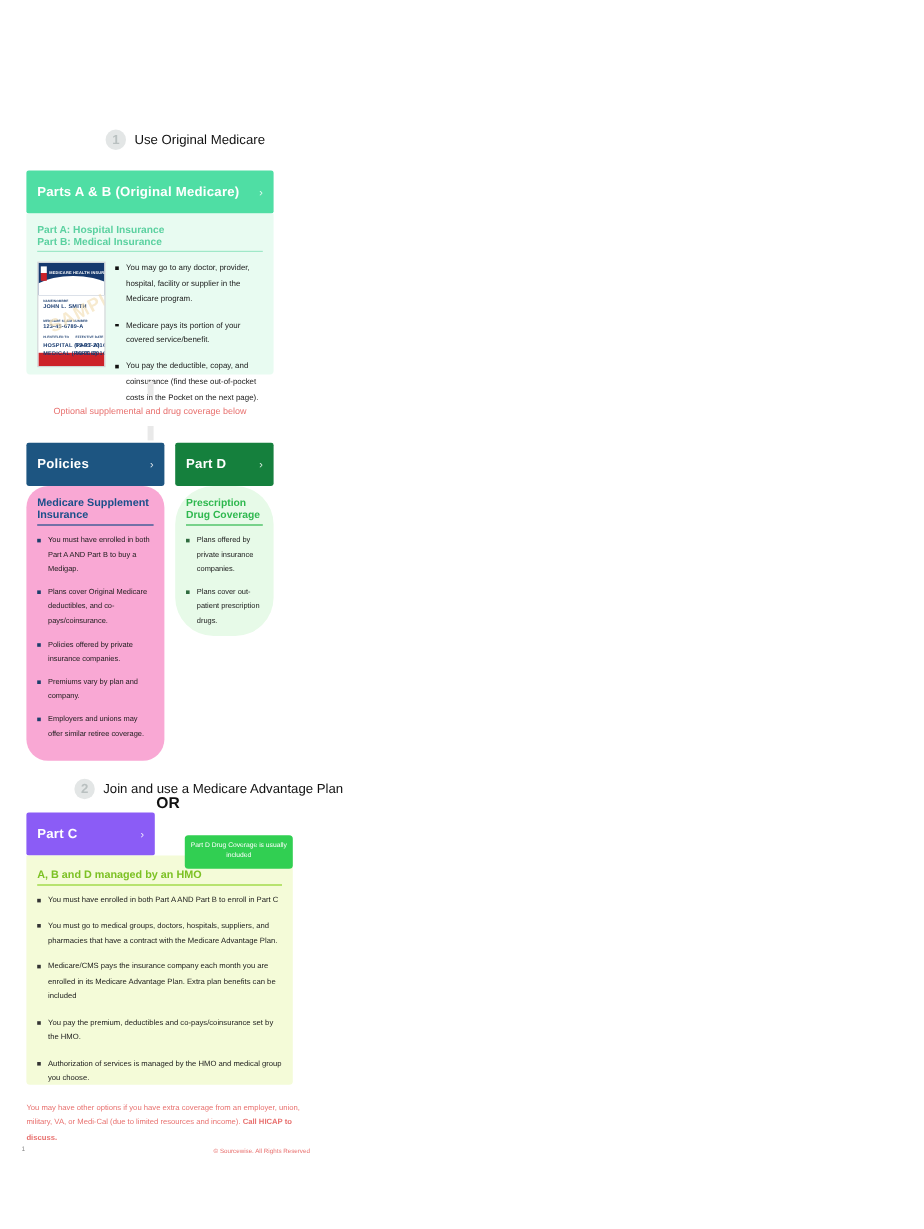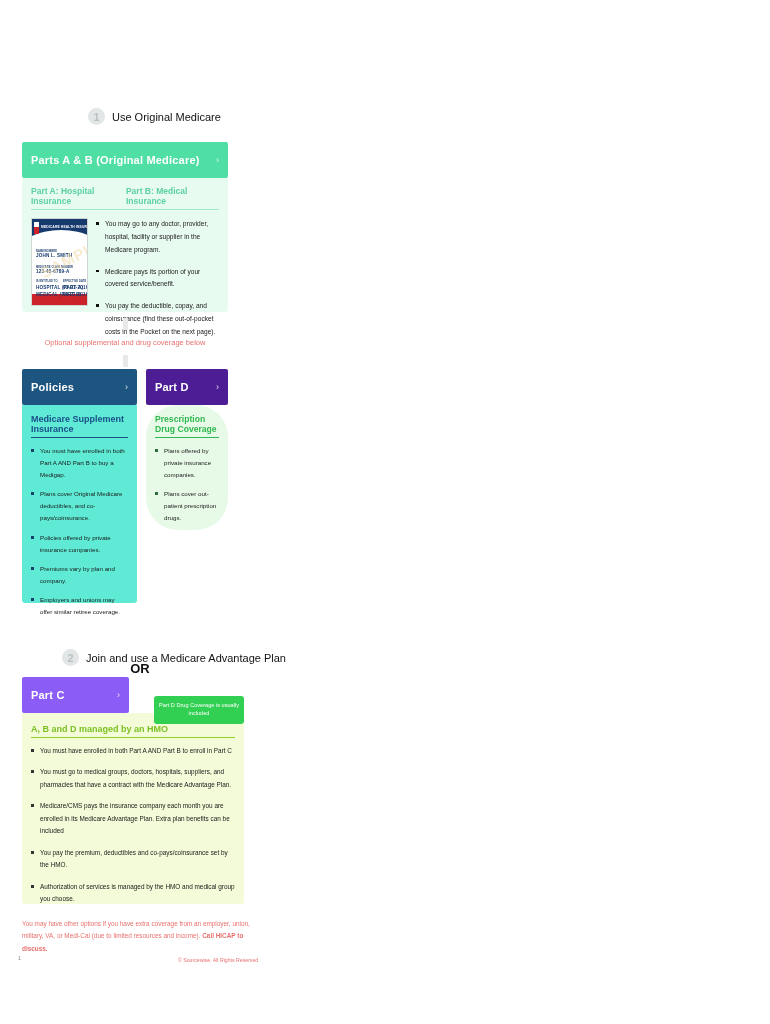--- a/index.html
+++ b/index.html
@@ -64,21 +64,21 @@
   }
   ul.bullets li:before{
     content:"";position:absolute;left:0;top:4px;
     width:3px;height:3px;background:#1a3f6b;
   }
 
   
   #partsAB{left:22px;top:142px;width:206px;}
   #partsAB .card-head{background:#4fdea4;}
   #partsAB .card-body{background:#e8fbf1;padding-top:8px;height:134px;}
-  .ab-titles{display:flex;justify-content:flex-end;align-items:baseline;}
+  .ab-titles{display:flex;justify-content:flex-end;align-items:baseline;flex-direction:column;}
   .ab-titles .t{font-size:8.5px;font-weight:700;color:#5bd1a0;}
   .ab-rule{height:1px;background:#9fe8c8;margin:3px 0 8px 0;}
   .ab-cols{display:flex;gap:8px;}
   .ab-left{flex:0 0 57px;}
   .ab-right{flex:1;}
   .ab-right ul.bullets li{margin-bottom:9px;line-height:1.95;}
   .ab-right ul.bullets li:before{background:#111;width:2.5px;height:2.5px;}
 
   
   .mcard{
@@ -122,28 +122,28 @@
   .opt-wrap{
     position:absolute;left:22px;top:331px;width:206px;height:22px;
     display:flex;align-items:center;justify-content:center;gap:8px;flex-direction:column;
   }
   .opt-tick{width:5px;height:12px;background:#e9e9e9;flex:0 0 auto;}
   .opt-text{font-size:7.5px;color:#e8716f;white-space:nowrap;font-weight:400;}
 
   
   #medigap{left:22px;top:369px;width:115px;}
   #medigap .card-head{background:#1d5581;}
-  #medigap .card-body{background:#5eead4;height:198px;}
+  #medigap .card-body{background:#f9a8d4;height:229px;border-radius:18px;}
   #medigap .sub-title{color:#1a4f8a;font-size:9px;}
   #medigap .rule{background:#1a4f8a;}
   #medigap ul.bullets li{font-size:6.2px;line-height:1.95;}
 
   
   #partd{left:146px;top:369px;width:82px;}
-  #partd .card-head{background:#4c1d95;}
+  #partd .card-head{background:#15803d;}
   #partd .card-body{background:#e7fae8;height:125px;border-radius:32px;}
   #partd .sub-title{color:#2fb84f;font-size:8.6px;}
   #partd .rule{background:#2fb84f;}
   #partd ul.bullets li{font-size:6.2px;line-height:1.95;}
   #partd ul.bullets li:before{background:#2f6b3f;}
 
   
   #partc{left:22px;top:677px;width:222px;}
   #partc .card-head{background:#8b5cf6;width:107px;}
   #partc .card-body{background:#f4fbd8;height:191px;padding-top:11px;}

